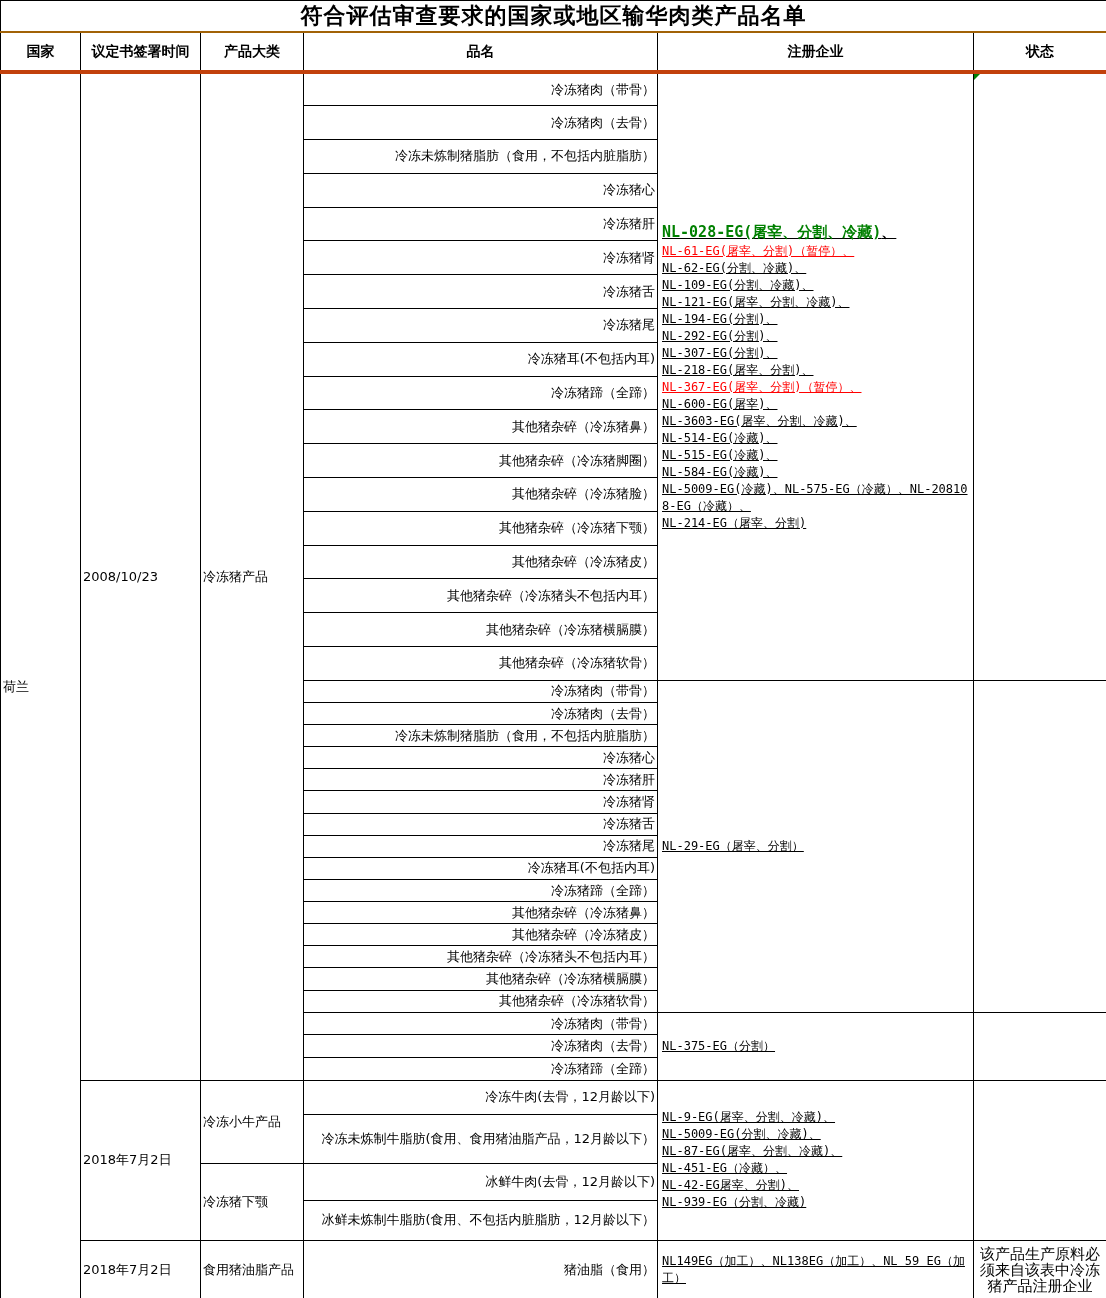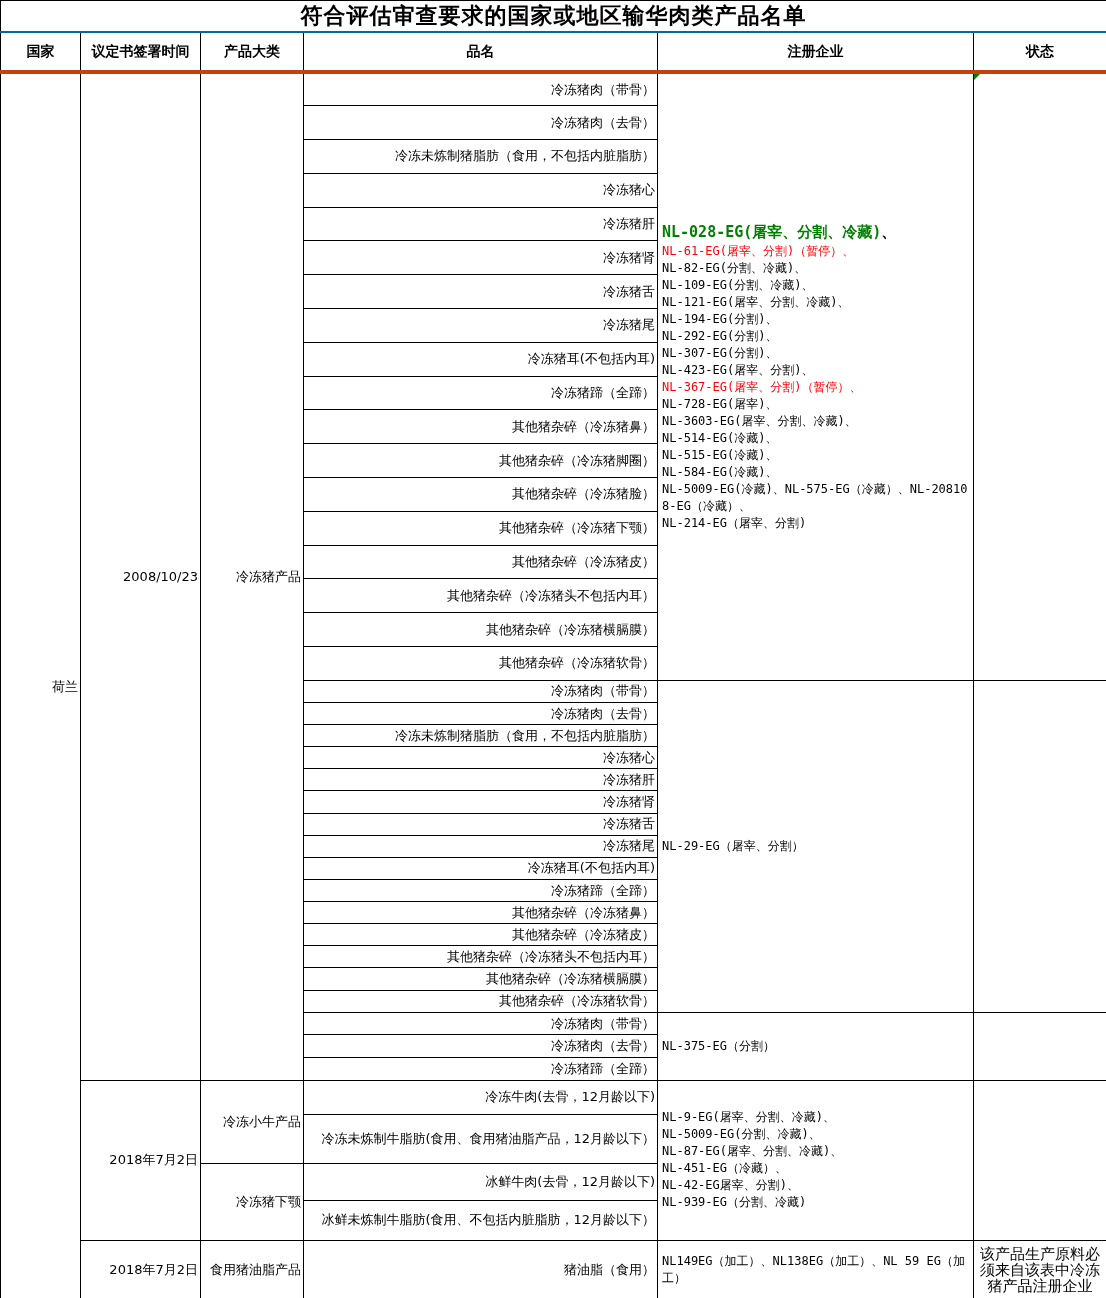--- a/index.html
+++ b/index.html
@@ -1,25 +1,25 @@
 <!DOCTYPE html>
 <html><head>
 <meta charset="utf-8">
 <style>
   html,body{margin:0;padding:0;background:#ffffff;}
   body{width:1106px;font-family:"DejaVu Sans","Liberation Sans",sans-serif;color:#000;}
   table{border-collapse:collapse;table-layout:fixed;width:1106px;}
   td{border:1px solid #000;padding:0 2px;overflow:hidden;vertical-align:middle;}
-  tr.title-row td{border-bottom:2px solid #0369a1;height:29px;font-size:22px;font-weight:bold;text-align:center;letter-spacing:1px;}
+  tr.title-row td{border-bottom:2px solid #a16207;height:29px;font-size:22px;font-weight:bold;text-align:center;letter-spacing:1px;}
   tr.header-row td{border-bottom:4px solid #c2410c;height:37px;font-size:14px;font-weight:bold;text-align:center;}
   td.prod{font-size:13px;text-align:right;}
-  td.meta{font-size:13px;text-align:right;}
+  td.meta{font-size:13px;text-align:left;}
   td.ent{font-family:"DejaVu Sans Mono","Liberation Mono",monospace;font-size:12px;text-align:left;padding-left:4px;word-break:break-all;line-height:17px;}
   td.status{position:relative;font-size:15px;text-align:center;line-height:16px;}
-  .ent-line{white-space:normal;}
+  .ent-line{white-space:normal;text-decoration:underline;}
   .ent-hl{font-size:15px;font-weight:bold;line-height:21px;}
   .green{color:#008000;}
   .red{color:#ff0000;}
   .blk{color:#000;}
   .flag{position:absolute;top:0;left:0;width:0;height:0;border-top:6px solid #008000;border-right:6px solid transparent;}
   tr.s1{height:33.8px;}
   tr.s2{height:22.13px;}
   tr.s3{height:22.67px;}
   tr.v1{height:34px;}
   tr.v2{height:49px;}
@@ -55,29 +55,29 @@
   </tr>
 
   <tr class="s1">
     <td rowspan="41" class="meta">荷兰</td>
     <td rowspan="36" class="meta">2008/10/23</td>
     <td rowspan="36" class="meta">冷冻猪产品</td>
     <td class="prod">冷冻猪肉（带骨）</td>
     <td rowspan="18" class="ent">
       <div class="ent-line ent-hl"><span class="green">NL-028-EG(屠宰、分割、冷藏)</span><span class="blk">、</span></div>
       <div class="ent-line red">NL-61-EG(屠宰、分割)（暂停）、</div>
-      <div class="ent-line">NL-82-EG(分割、冷藏)、</div>
+      <div class="ent-line">NL-62-EG(分割、冷藏)、</div>
       <div class="ent-line">NL-109-EG(分割、冷藏)、</div>
       <div class="ent-line">NL-121-EG(屠宰、分割、冷藏)、</div>
       <div class="ent-line">NL-194-EG(分割)、</div>
       <div class="ent-line">NL-292-EG(分割)、</div>
       <div class="ent-line">NL-307-EG(分割)、</div>
-      <div class="ent-line">NL-423-EG(屠宰、分割)、</div>
+      <div class="ent-line">NL-218-EG(屠宰、分割)、</div>
       <div class="ent-line red">NL-367-EG(屠宰、分割)（暂停）、</div>
-      <div class="ent-line">NL-728-EG(屠宰)、</div>
+      <div class="ent-line">NL-600-EG(屠宰)、</div>
       <div class="ent-line">NL-3603-EG(屠宰、分割、冷藏)、</div>
       <div class="ent-line">NL-514-EG(冷藏)、</div>
       <div class="ent-line">NL-515-EG(冷藏)、</div>
       <div class="ent-line">NL-584-EG(冷藏)、</div>
       <div class="ent-line">NL-5009-EG(冷藏)、NL-575-EG（冷藏）、NL-208108-EG（冷藏）、</div>
       <div class="ent-line">NL-214-EG（屠宰、分割)</div>
     </td>
     <td rowspan="18" class="status"><span class="flag"></span><span></span></td>
   </tr>
   <tr class="s1">

